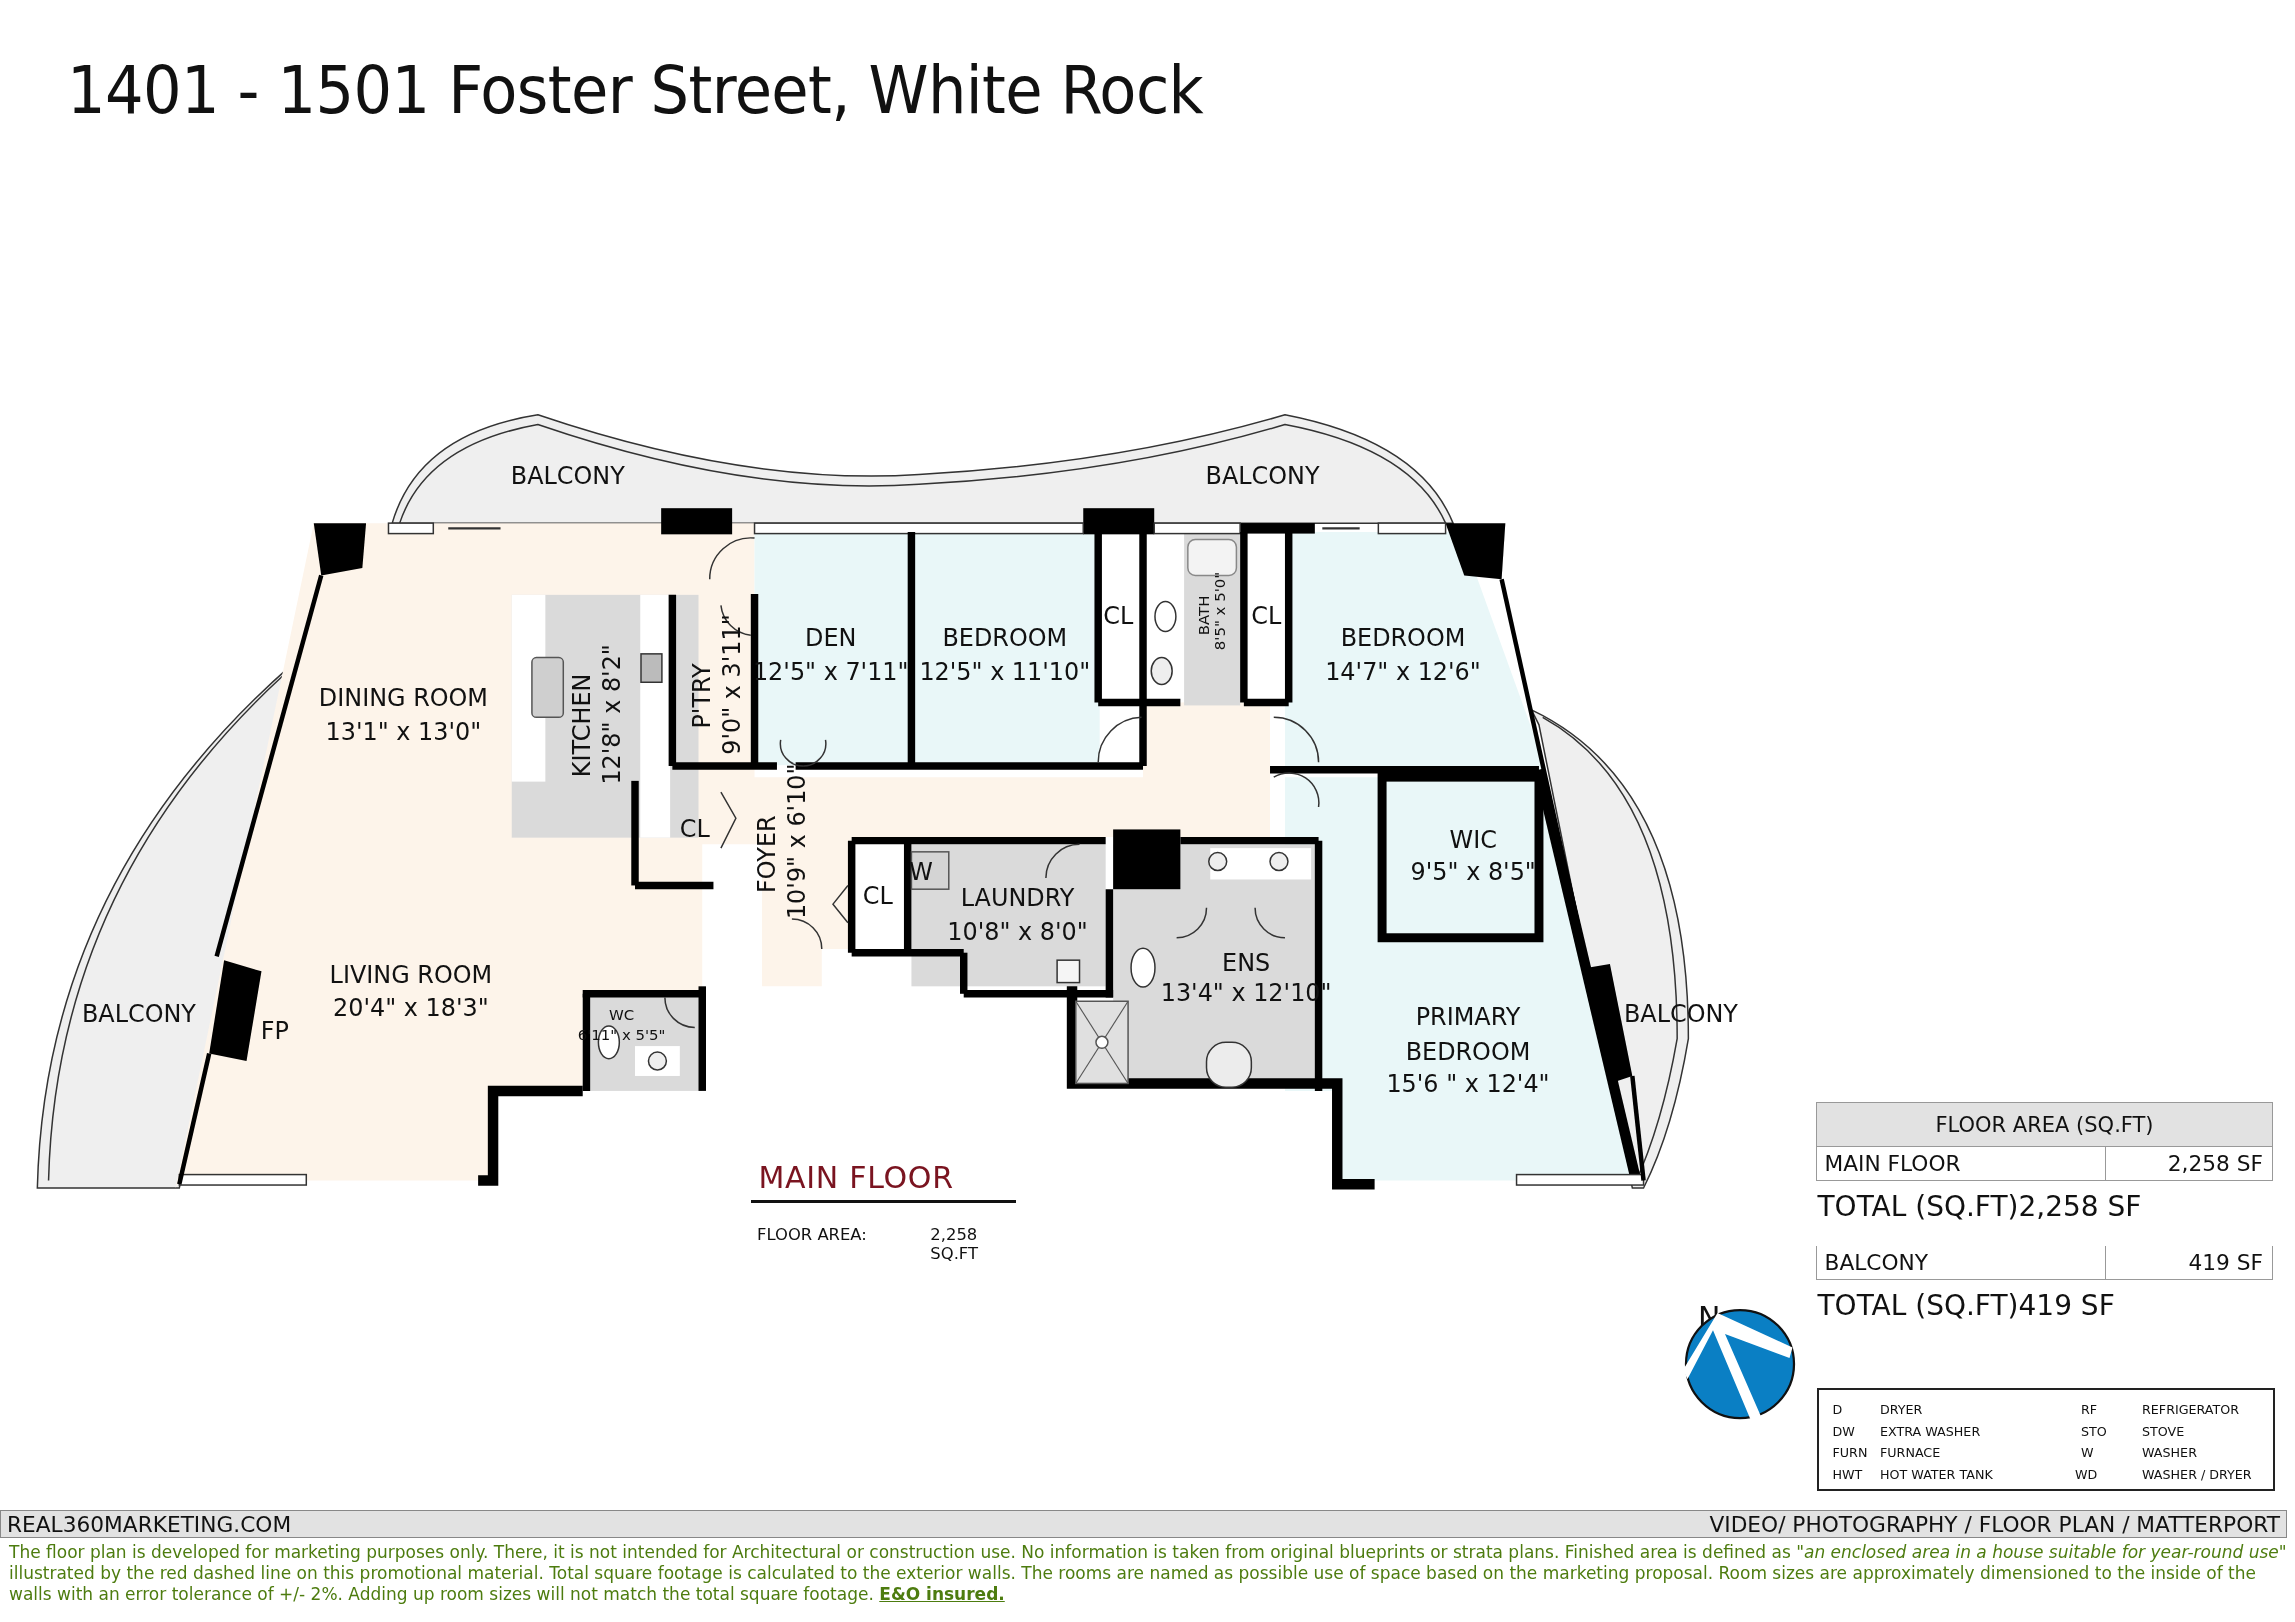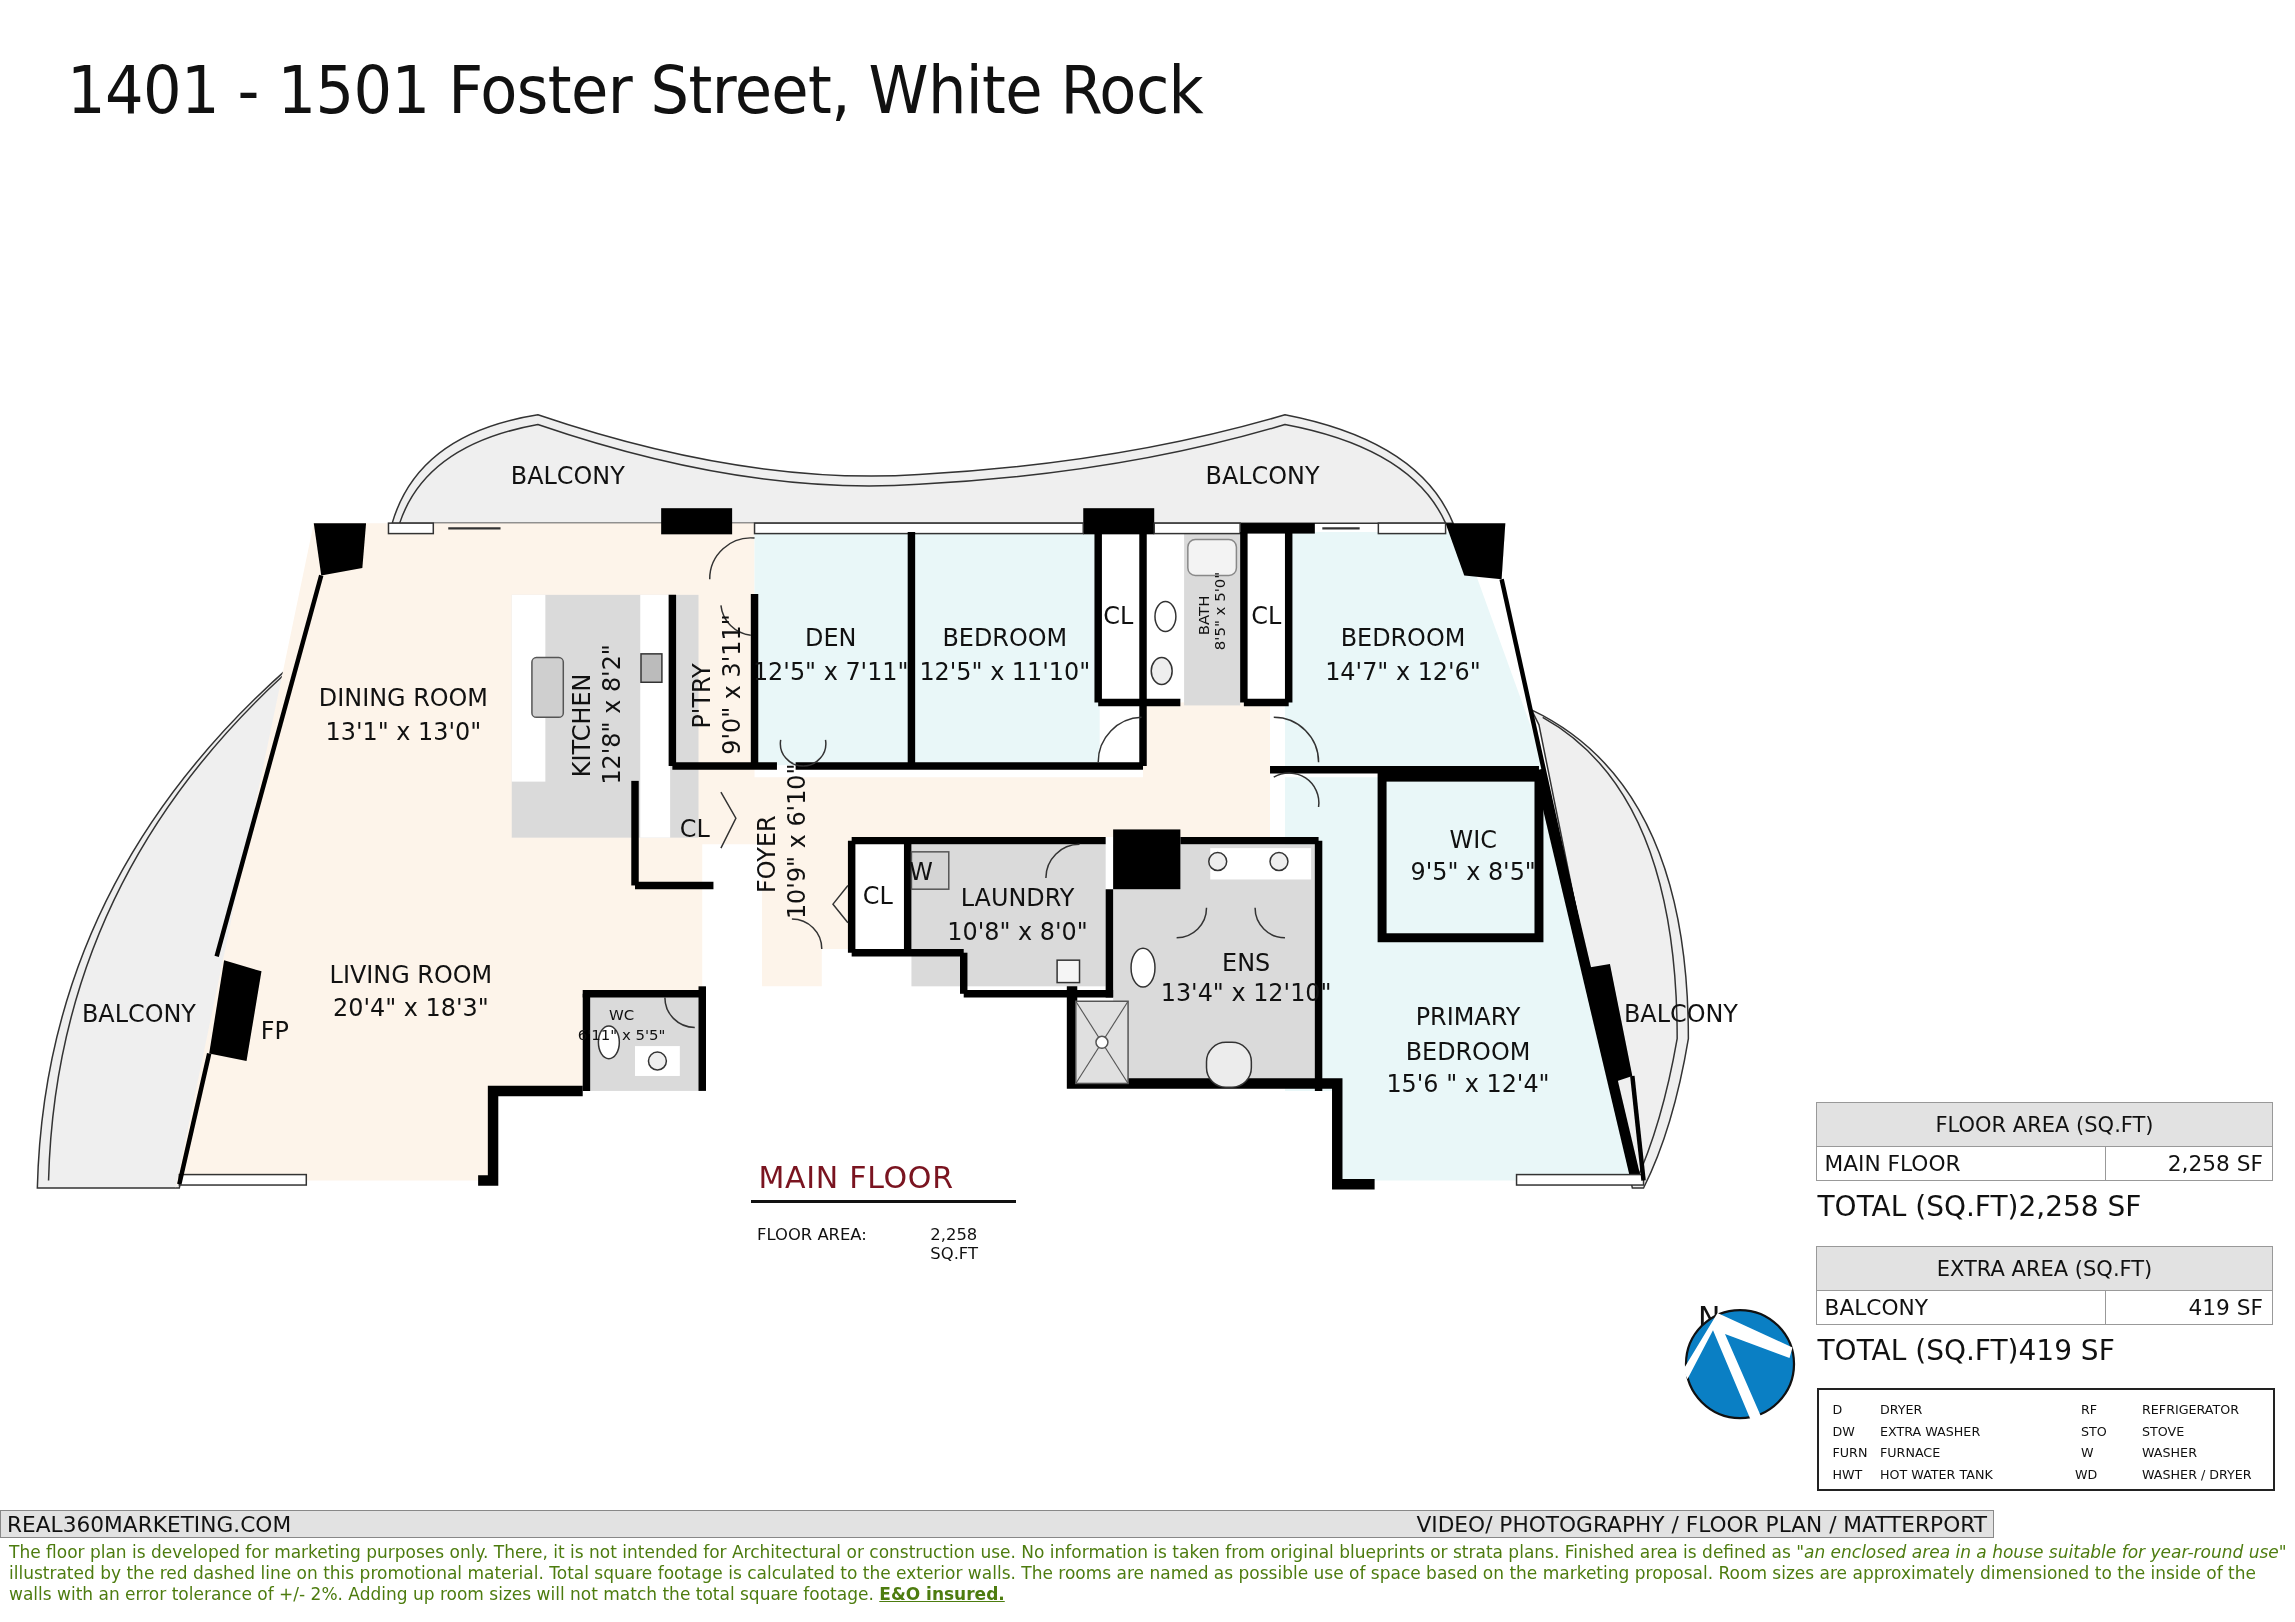--- a/index.html
+++ b/index.html
@@ -18,21 +18,21 @@
   .area-block { position:absolute; left:1816px; width:457px; font-family:"DejaVu Sans", sans-serif; }
   .area-head { background:#e2e2e2; border:1.5px solid #999; height:43px; display:flex; align-items:center; justify-content:center; font-size:21px; }
   .area-row { display:flex; border:1.5px solid #999; border-top:none; height:33px; }
   .area-row .k { flex:0 0 280px; border-right:1.5px solid #999; padding-left:7.5px; display:flex; align-items:center; font-size:21.7px; }
   .area-row .v { flex:1; display:flex; align-items:center; justify-content:flex-end; padding-right:9px; font-size:21.7px; }
   .area-total { display:flex; justify-content:flex-start; font-size:28px; padding:9px 9px 0 1.5px; }
   .legend { position:absolute; left:1817px; top:1388px; width:454px; height:99px; border:2.2px solid #222; font-size:12.7px; }
   .legend .row { position:absolute; }
   .compass { position:absolute; left:1680px; top:1304px; }
   .compass-n { position:absolute; left:1698px; top:1300px; font-size:30px; }
-  .footer-bar { position:absolute; left:0; top:1510px; width:1994px; height:28px; background:#e2e2e2; border:1.5px solid #888; display:flex; justify-content:space-between; align-items:center; font-size:21.7px; padding:0 6px; box-sizing:border-box; }
+  .footer-bar { position:absolute; left:0; top:1510px; width:2287px; height:28px; background:#e2e2e2; border:1.5px solid #888; display:flex; justify-content:space-between; align-items:center; font-size:21.7px; padding:0 6px; box-sizing:border-box; }
   .disclaimer { position:absolute; left:9px; top:1542px; width:2279px; font-size:17px; line-height:21px; color:#4d7c0f; }
   .disclaimer em { font-style:italic; }
   .disclaimer strong { font-weight:bold; text-decoration:underline; }
 </style>
 </head>
 <body>
 
 <div class="title">1401 - 1501 Foster Street, White Rock</div>
 
 <svg class="plan" width="2295" height="1623" viewBox="0 0 3072 2172" xmlns="http://www.w3.org/2000/svg">
@@ -246,21 +246,20 @@
     <div class="k">MAIN FLOOR</div>
     <div class="v">2,258 SF</div>
   </div>
   <div class="area-total">
     <span>TOTAL (SQ.FT)</span>
     <span>2,258 SF</span>
   </div>
 </div>
 
 <div class="area-block" style="top:1246px;">
-  <div class="area-head">EXTRA AREA (SQ.FT)</div>
   <div class="area-row">
     <div class="k">BALCONY</div>
     <div class="v">419 SF</div>
   </div>
   <div class="area-total">
     <span>TOTAL (SQ.FT)</span>
     <span>419 SF</span>
   </div>
 </div>
 

